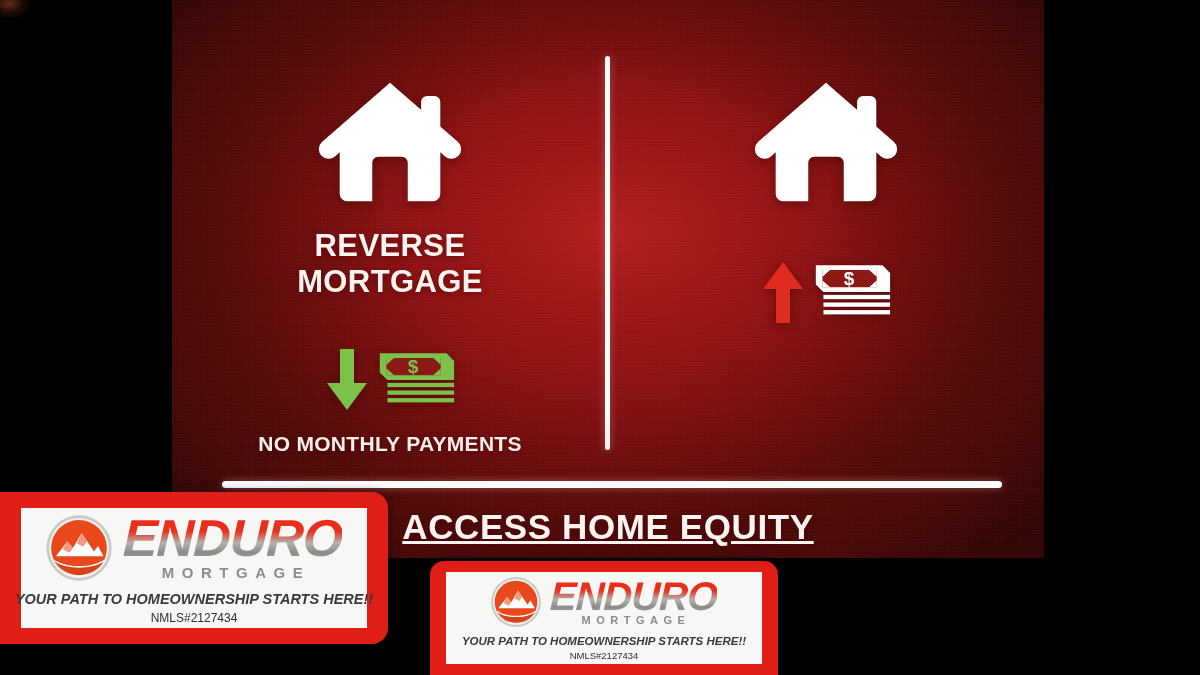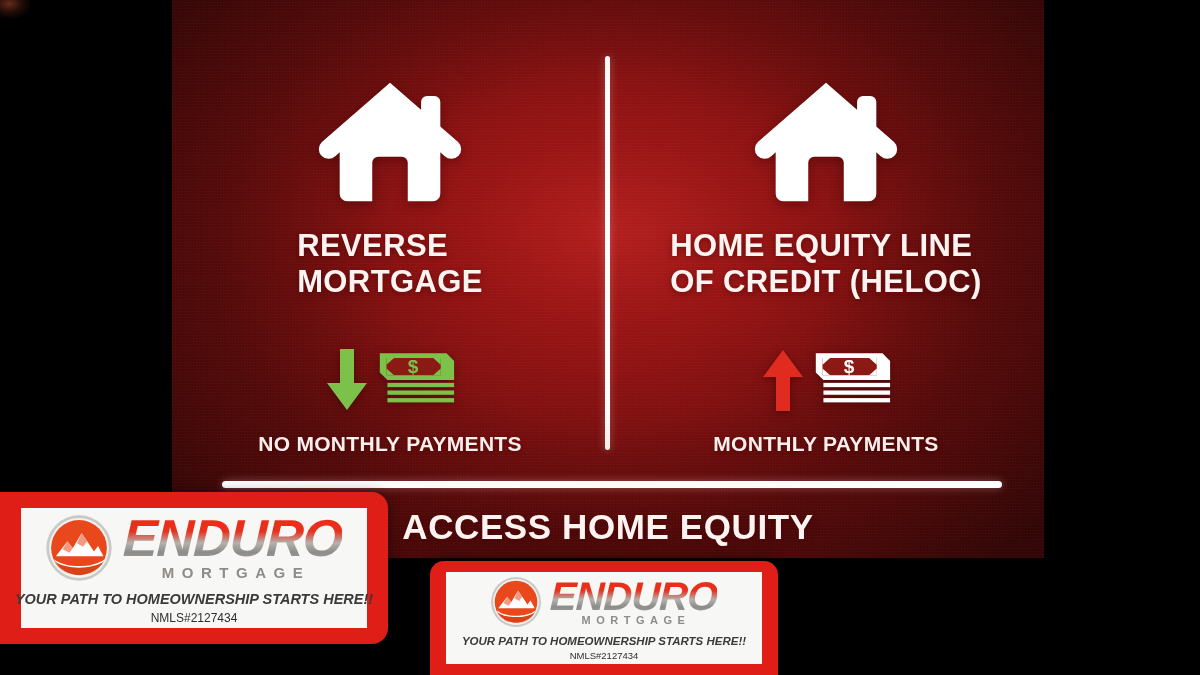--- a/index.html
+++ b/index.html
@@ -133,20 +133,21 @@
   .house-icon svg { width: 100%; height: 100%; display: block;
     filter: drop-shadow(0 3px 6px rgba(60,0,0,0.45)); }
 
   .col-title {
     margin-top: 16px;
     color: #fdf3f1;
     font-size: 31px;
     font-weight: 700;
     line-height: 1.16;
     letter-spacing: 0.4px;
+    text-align: center;
     text-shadow: 0 2px 6px rgba(70,0,0,0.55);
     max-width: 360px;
   }
 
   .pay-row {
     margin-top: 44px;
     display: flex;
     align-items: center;
     justify-content: center;
     gap: 6px;
@@ -199,20 +200,21 @@
     display: flex;
     align-items: center;
     justify-content: center;
   }
   .bottom-banner-text {
     color: #fdf4f2;
     font-size: 35px;
     font-weight: 700;
     letter-spacing: 0.6px;
     text-shadow: 0 3px 8px rgba(60,0,0,0.6);
+    text-decoration: underline;
   }
 
   
   .logo-card {
     position: absolute;
     background: #de1e17;
     box-sizing: border-box;
     display: flex;
     align-items: center;
     justify-content: center;
@@ -376,24 +378,20 @@
           <span class="house-icon">
             <svg viewBox="0 0 100 94" xmlns="http://www.w3.org/2000/svg">
               <g fill="#ffffff">
                 <rect x="71" y="16" width="13" height="26" rx="4"></rect>
                 <path d="M50 7 L96 47 a6.5 6.5 0 0 1 -9 9.6 L50 24 L13 56.6 a6.5 6.5 0 0 1 -9 -9.6 Z"></path>
                 <path d="M50 22 L84 51.5 L84 82 a5 5 0 0 1 -5 5 L62 87 L62 61 a4 4 0 0 0 -4 -4 L42 57 a4 4 0 0 0 -4 4 L38 87 L21 87 a5 5 0 0 1 -5 -5 L16 51.5 Z"></path>
               </g>
             </svg>
           </span>
 
-          <div class="col-title">
-            <div>HOME EQUITY LINE</div>
-            <div>OF CREDIT (HELOC)</div>
-          </div>
 
           <div class="pay-row">
             <span class="arrow-icon">
               <svg viewBox="0 0 46 66" xmlns="http://www.w3.org/2000/svg">
                 <path d="M23 3 L43 30 L30 30 L30 64 L16 64 L16 30 L3 30 Z" fill="#e02b20"></path>
               </svg>
             </span>
             <span class="cash-icon">
               <svg viewBox="0 0 84 64" xmlns="http://www.w3.org/2000/svg">
                 <g>
@@ -402,21 +400,20 @@
                   <path d="M11 9 L19 9 L11 16 Z M60 9 L68 9 L68 16 Z M11 20 L11 27 L19 27 Z M68 20 L68 27 L60 27 Z" fill="#ffffff"></path>
                   <text x="39" y="25" font-family="Liberation Sans, sans-serif" font-size="20" font-weight="700" fill="#ffffff" text-anchor="middle">$</text>
                   <rect x="12" y="35" width="70" height="4.5" fill="#ffffff"></rect>
                   <rect x="12" y="43" width="70" height="4.5" fill="#ffffff"></rect>
                   <rect x="12" y="51" width="70" height="4.5" fill="#ffffff"></rect>
                 </g>
               </svg>
             </span>
           </div>
 
-          <div class="pay-label">MONTHLY PAYMENTS</div>
         </div>
 
       </div>
 
       <div class="v-divider"></div>
       <div class="h-divider"></div>
 
       <div class="bottom-banner">
         <span class="bottom-banner-text">ACCESS HOME EQUITY</span>
       </div>

